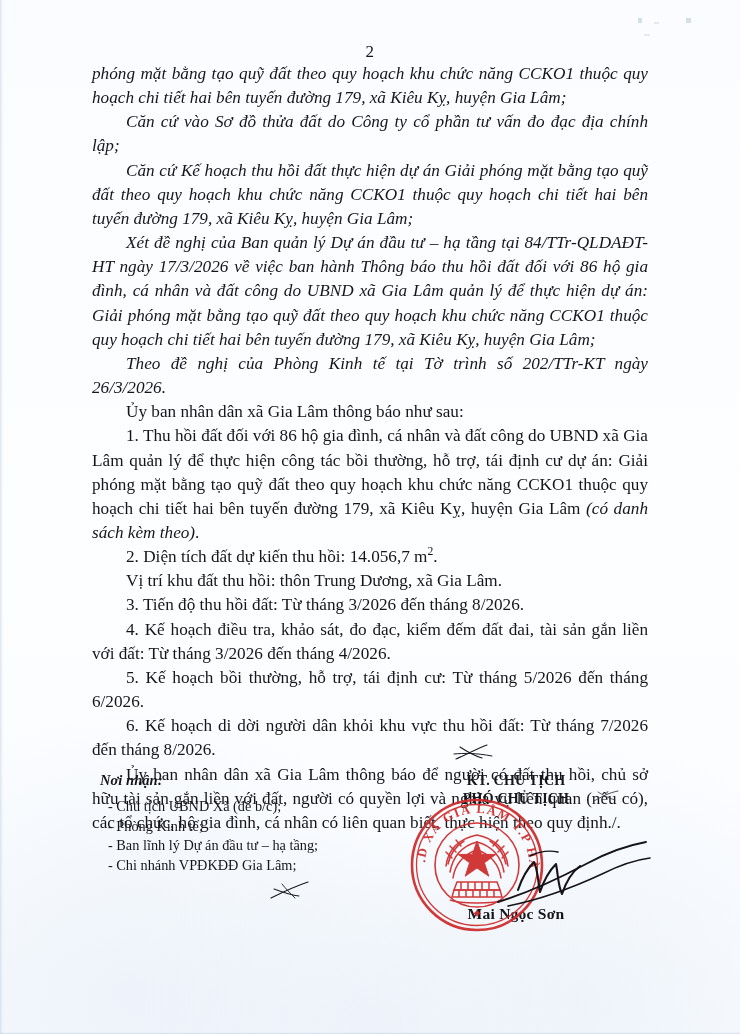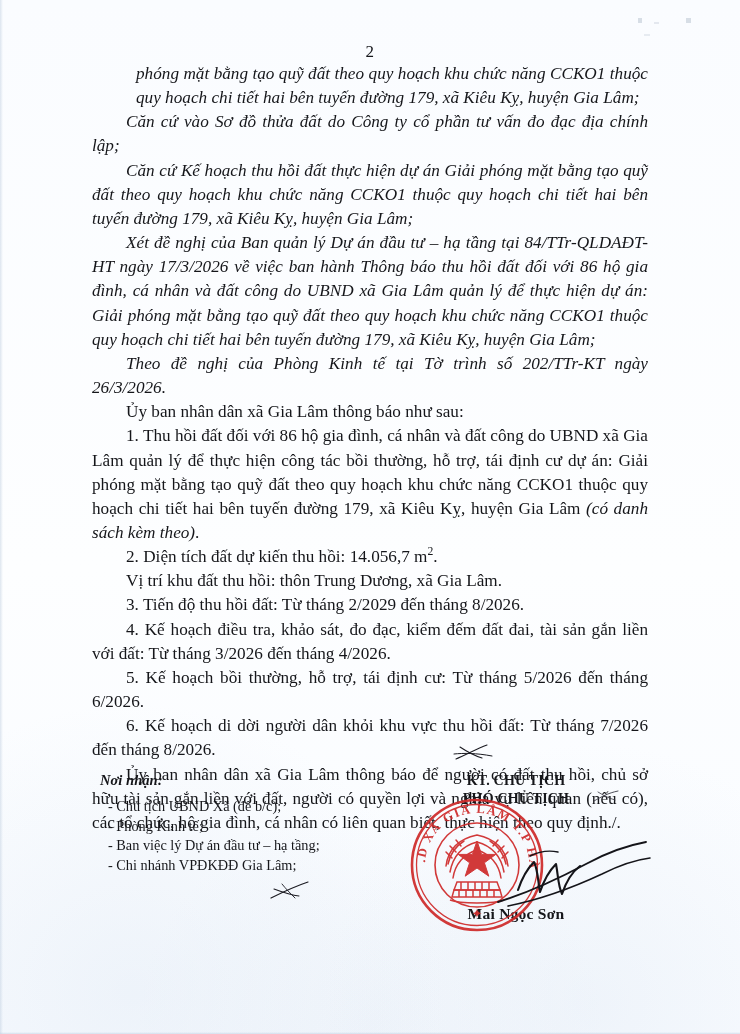--- a/index.html
+++ b/index.html
@@ -78,21 +78,21 @@
   p.body {
     margin: 0;
     font-size: 17.2px;
     line-height: 1.405;
     text-align: justify;
     text-justify: inter-word;
     hyphens: none;
   }
   p.body.italic { font-style: italic; }
   p.body.indent { text-indent: 34px; }
-  p.body.noindent { text-indent: 0; margin-left: 44px; }
+  p.body.noindent { text-indent: 0; }
   .gap-top { margin-top: 13px; }
   .blk { margin-top: 1px; }
 
   .inline-italic { font-style: italic; }
 
   sup.sq { font-size: 0.68em; vertical-align: super; line-height: 0; }
 
   
   .footer {
     position: absolute;
@@ -229,21 +229,21 @@
     <p class="body italic indent blk">Theo đề nghị của Phòng Kinh tế tại Tờ trình số 202/TTr-KT ngày 26/3/2026.</p>
 
     <p class="body indent blk">Ủy ban nhân dân xã Gia Lâm thông báo như sau:</p>
 
     <p class="body indent blk"><span>1. Thu hồi đất đối với 86 hộ gia đình, cá nhân và đất công do UBND xã Gia Lâm quản lý để thực hiện công tác bồi thường, hỗ trợ, tái định cư dự án: Giải phóng mặt bằng tạo quỹ đất theo quy hoạch khu chức năng CCKO1 thuộc quy hoạch chi tiết hai bên tuyến đường 179, xã Kiêu Kỵ, huyện Gia Lâm </span><span class="inline-italic">(có danh sách kèm theo)</span><span>.</span></p>
 
     <p class="body indent blk"><span>2. Diện tích đất dự kiến thu hồi: 14.056,7 m</span><sup class="sq">2</sup><span>.</span></p>
 
     <p class="body indent blk">Vị trí khu đất thu hồi: thôn Trung Dương, xã Gia Lâm.</p>
 
-    <p class="body indent blk">3. Tiến độ thu hồi đất: Từ tháng 2/2029 đến tháng 8/2026.</p>
+    <p class="body indent blk">3. Tiến độ thu hồi đất: Từ tháng 3/2026 đến tháng 8/2026.</p>
 
     <p class="body indent blk">4. Kế hoạch điều tra, khảo sát, đo đạc, kiểm đếm đất đai, tài sản gắn liền với đất: Từ tháng 3/2026 đến tháng 4/2026.</p>
 
     <p class="body indent blk">5. Kế hoạch bồi thường, hỗ trợ, tái định cư: Từ tháng 5/2026 đến tháng 6/2026.</p>
 
     <p class="body indent blk">6. Kế hoạch di dời người dân khỏi khu vực thu hồi đất: Từ tháng 7/2026 đến tháng 8/2026.</p>
 
     <p class="body indent blk">Ủy ban nhân dân xã Gia Lâm thông báo để người có đất thu hồi, chủ sở hữu tài sản gắn liền với đất, người có quyền lợi và nghĩa vụ liên quan (nếu có), các tổ chức, hộ gia đình, cá nhân có liên quan biết, thực hiện theo quy định./.</p>
 
   </div>
@@ -256,21 +256,21 @@
     </svg>
   </div>
 
   <div class="footer">
 
     <div class="recipients">
       <div class="rec-title">Nơi nhận:</div>
       <ul>
         <li>- Chủ tịch UBND Xã (để b/c);</li>
         <li>- Phòng Kinh tế;</li>
-        <li>- Ban việc lý Dự án đầu tư – hạ tầng;</li>
+        <li>- Ban lĩnh lý Dự án đầu tư – hạ tầng;</li>
         <li>- Chi nhánh VPĐKĐĐ Gia Lâm;</li>
       </ul>
       <div class="luu-initial">
         <svg viewBox="0 0 50 22" xmlns="http://www.w3.org/2000/svg">
           <path d="M3 18 C13 13, 25 7, 40 2" stroke="#1b1b22" stroke-width="1.2" fill="none" stroke-linecap="round"></path>
           <path d="M6 9 C14 12, 22 15, 31 16" stroke="#1b1b22" stroke-width="1.1" fill="none" stroke-linecap="round"></path>
           <path d="M14 4 C18 9, 22 13, 27 18" stroke="#1b1b22" stroke-width="0.9" fill="none" stroke-linecap="round"></path>
         </svg>
       </div>
     </div>

